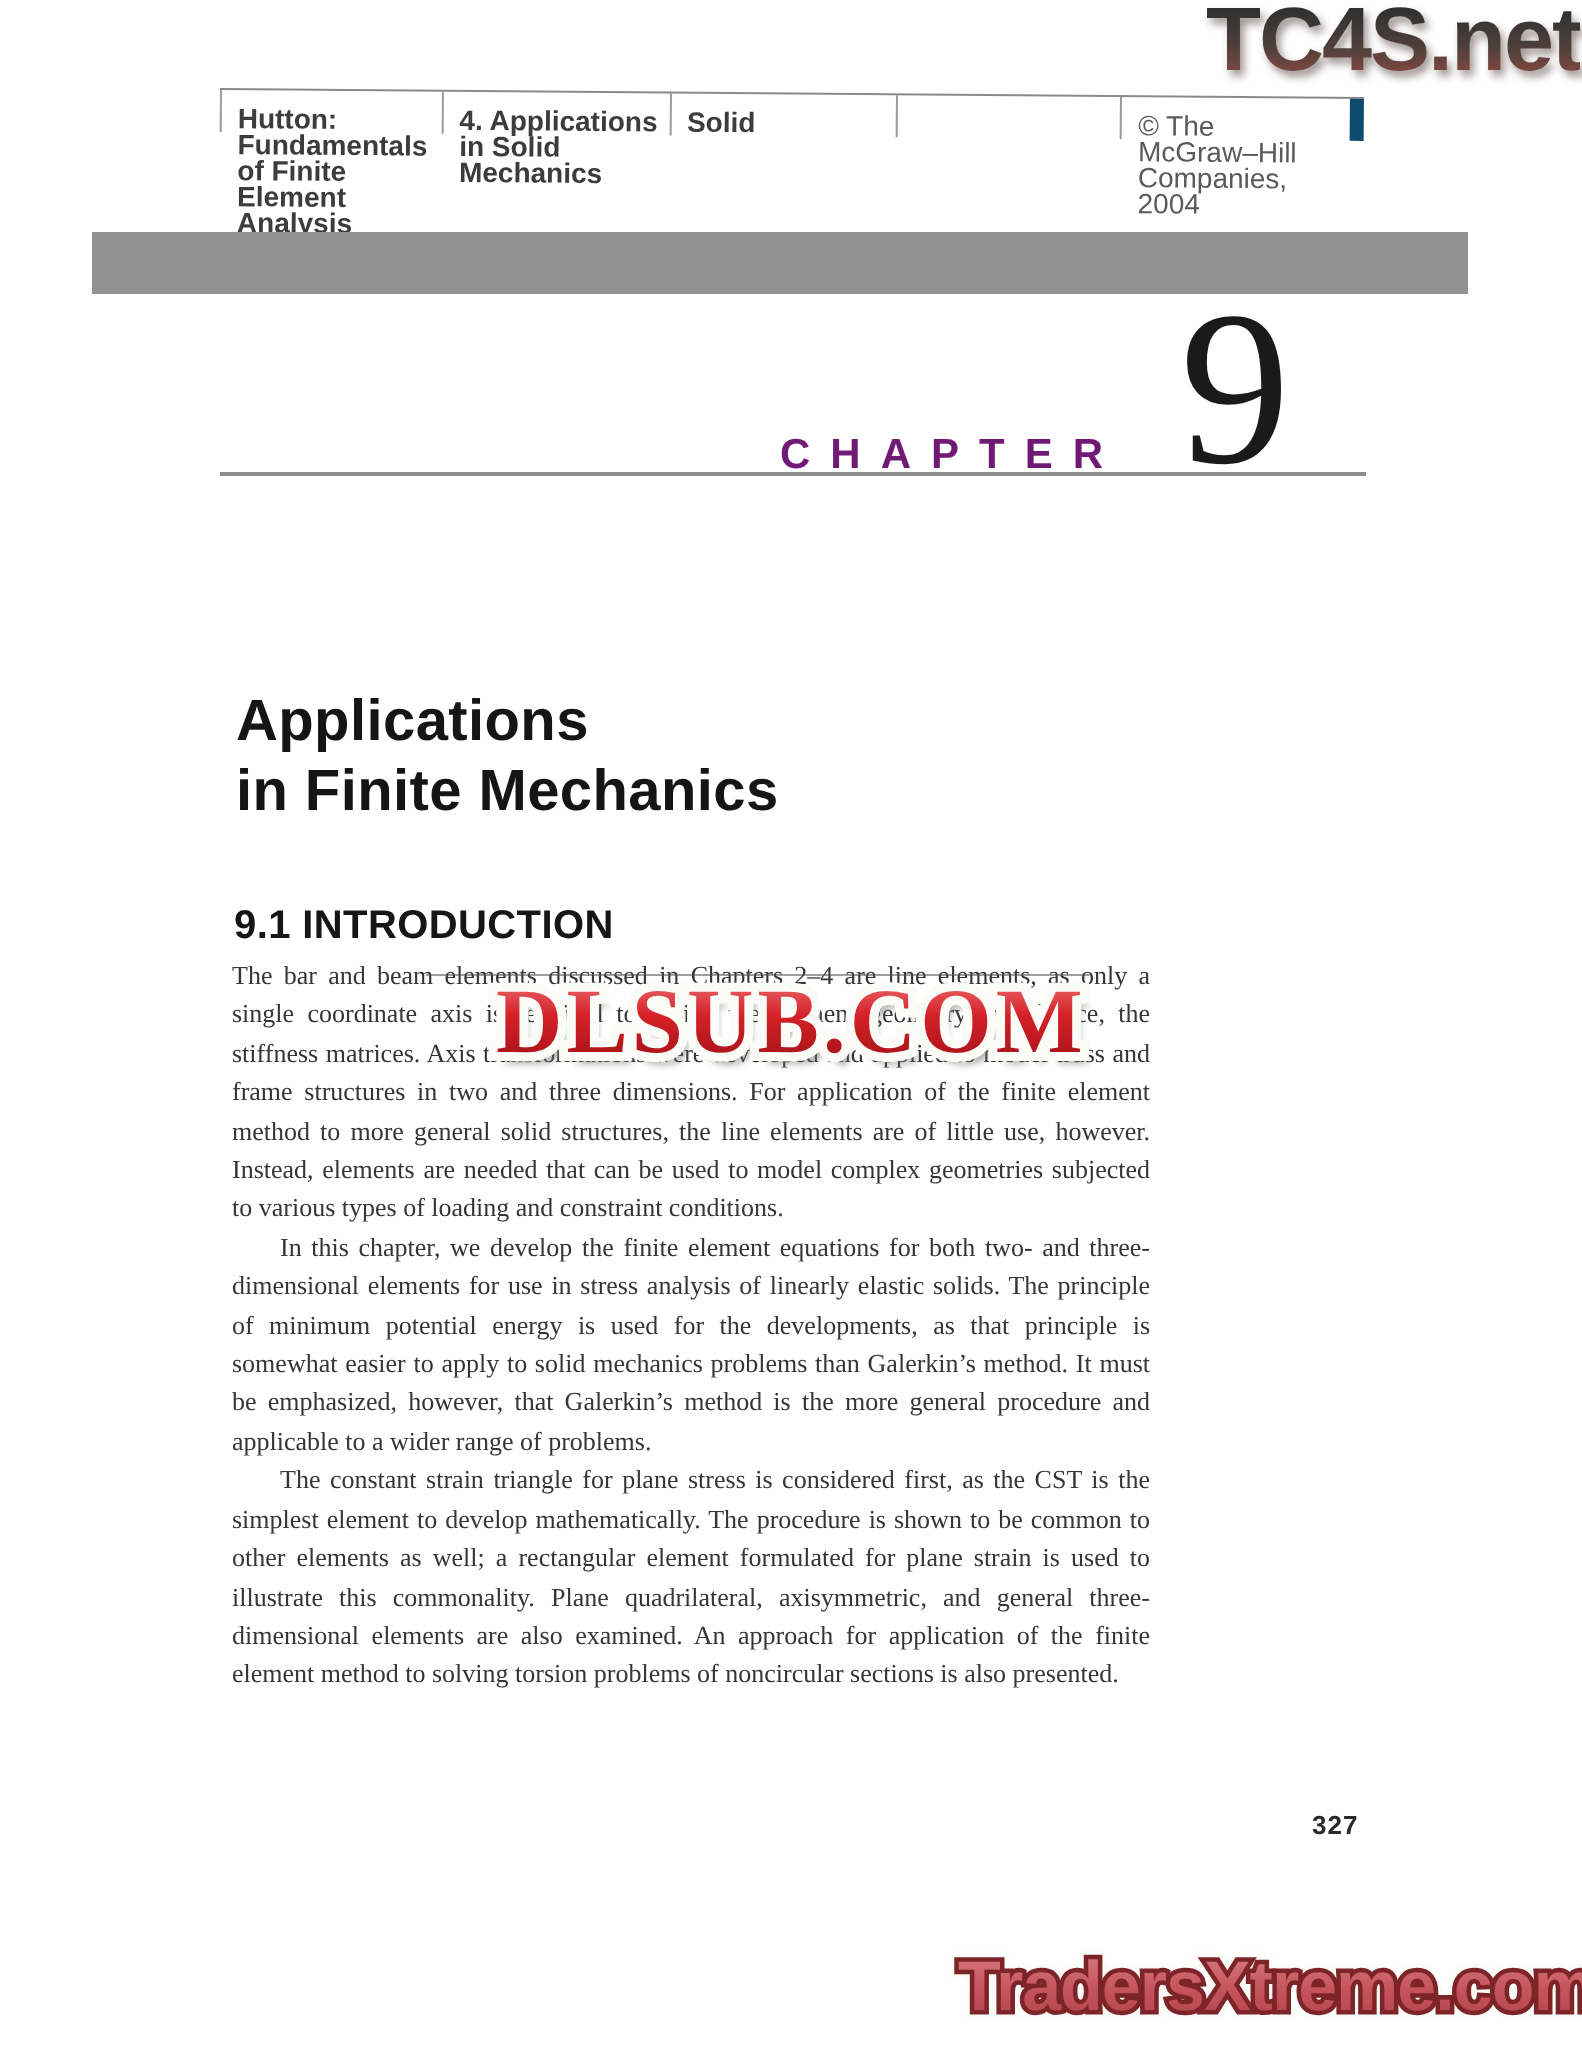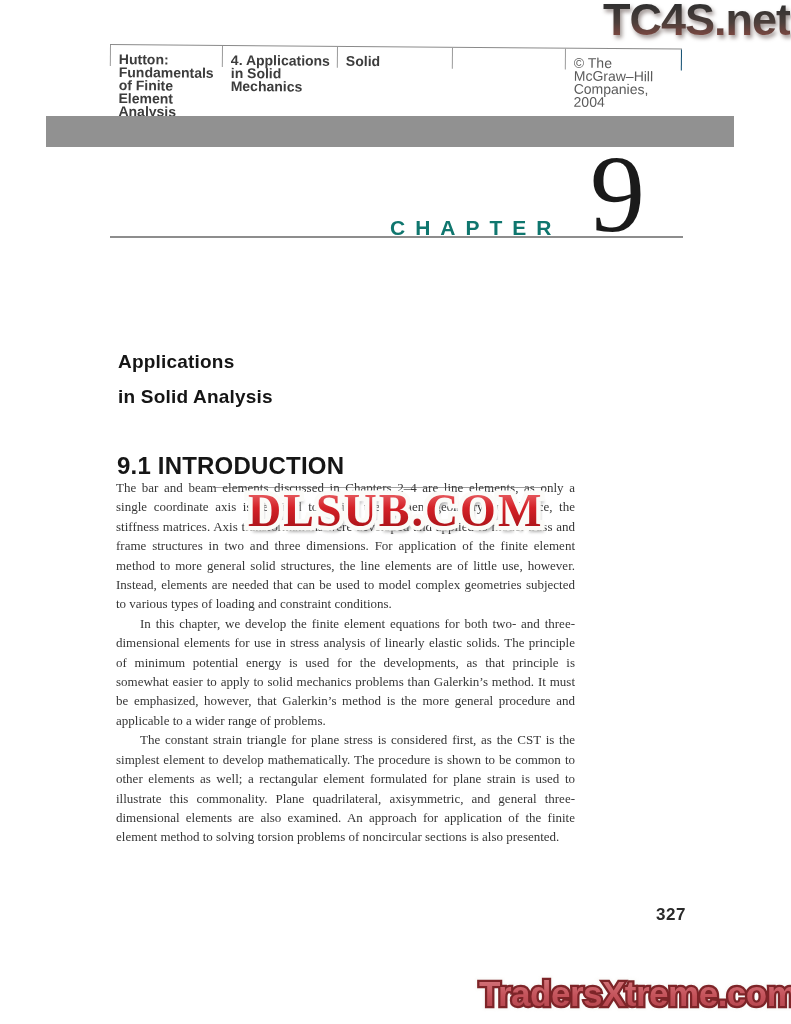--- a/index.html
+++ b/index.html
@@ -9,61 +9,61 @@
   }
   .abs{position:absolute;}
 
   
   .scan-header{
     left:110px;top:44px;width:572px;display:flex;
     border-top:1px solid #8a8a8a;
     transform:rotate(0.45deg);transform-origin:0 0;
   }
   .hcol{position:relative;height:21px;border-left:1px solid #9a9a9a;}
-  .hcol.last-edge{border-right:1px solid #0c4a6e;}
+  .hcol.last-edge{border-right:7px solid #0c4a6e;}
   .hcol-text{
     position:absolute;top:8px;left:8px;
     font-size:14px;font-weight:bold;color:#3c3c3c;line-height:13px;
   }
   .hcol-text.light{font-weight:normal;color:#5a5a5a;}
   .w1{width:112px}.w2{width:115px}.w3{width:115px}.w4{width:113px}.w5{width:116px}
   .t1{width:96px}.t2{width:100px}.t5{width:100px}
 
   
   .gray-banner{left:46px;top:116px;width:688px;height:31px;background:#919191;}
 
   
   .chapter-rule{left:110px;top:236px;width:573px;height:2px;background:#8d8d8d;}
   .chapter-word{
-    left:390px;top:216px;font-size:21px;font-weight:bold;color:#0f766e;
+    left:390px;top:216px;font-size:21px;font-weight:bold;color:#701a75;
     letter-spacing:10px;white-space:nowrap;
   }
   .chapter-number{
     left:590px;top:148px;font-family:"Liberation Serif",serif;
     font-size:110px;line-height:92px;color:#1a1a1a;
   }
   .chapter-title{
-    left:118px;top:344px;font-size:19px;font-weight:bold;color:#151515;
+    left:118px;top:344px;font-size:29px;font-weight:bold;color:#151515;
     line-height:35px;letter-spacing:0.2px;
   }
 
   
   .section-heading{
-    left:117px;top:452px;font-size:24px;font-weight:bold;color:#161616;
+    left:117px;top:452px;font-size:20px;font-weight:bold;color:#161616;
     letter-spacing:0.2px;
   }
   .body-text{
     left:116px;top:478px;width:459px;
     font-family:"Liberation Serif",serif;font-size:13px;line-height:19.4px;
     color:#363636;text-align:justify;
   }
   .body-text p{margin:0;}
   .body-text p + p{text-indent:24px;}
 
-  .page-number{left:656px;top:905px;font-size:17px;font-weight:bold;color:#2a2a2a;letter-spacing:0.5px;}
+  .page-number{left:656px;top:905px;font-size:13px;font-weight:bold;color:#2a2a2a;letter-spacing:0.5px;}
 
   
   .wm{white-space:nowrap;}
   .wm .layer{position:absolute;left:0;top:0;white-space:nowrap;}
 
   .wm-top{right:1px;top:-6px;height:50px;width:205px;font-weight:bold;font-size:45px;letter-spacing:-1px;}
   .wm-top .layer{right:0;left:auto;}
   .wm-top .shadow{color:rgba(60,40,35,0.5);transform:translate(2px,3px);filter:blur(2px);}
   .wm-top .fill{
     background:linear-gradient(#303030 20%,#4c3f3b 55%,#8a4a42 88%,#6b362f 100%);
@@ -109,21 +109,21 @@
 </div>
 
 <div class="abs gray-banner"></div>
 
 <div class="abs chapter-rule"></div>
 <div class="abs chapter-word">CHAPTER</div>
 <div class="abs chapter-number">9</div>
 
 <div class="abs chapter-title">
   <div>Applications</div>
-  <div>in Solid Analysis</div>
+  <div>in Finite Mechanics</div>
 </div>
 
 <div class="abs section-heading">9.1 INTRODUCTION</div>
 
 <div class="abs body-text">
   <p>The bar and beam elements discussed in Chapters 2–4 are line elements, as only a single coordinate axis is required to define the element geometry and, hence, the stiffness matrices. Axis transformations were developed and applied to model truss and frame structures in two and three dimensions. For application of the finite element method to more general solid structures, the line elements are of little use, however. Instead, elements are needed that can be used to model complex geometries subjected to various types of loading and constraint conditions.</p>
   <p>In this chapter, we develop the finite element equations for both two- and three-dimensional elements for use in stress analysis of linearly elastic solids. The principle of minimum potential energy is used for the developments, as that principle is somewhat easier to apply to solid mechanics problems than Galerkin’s method. It must be emphasized, however, that Galerkin’s method is the more general procedure and applicable to a wider range of problems.</p>
   <p>The constant strain triangle for plane stress is considered first, as the CST is the simplest element to develop mathematically. The procedure is shown to be common to other elements as well; a rectangular element formulated for plane strain is used to illustrate this commonality. Plane quadrilateral, axisymmetric, and general three-dimensional elements are also examined. An approach for application of the finite element method to solving torsion problems of noncircular sections is also presented.</p>
 </div>
 

